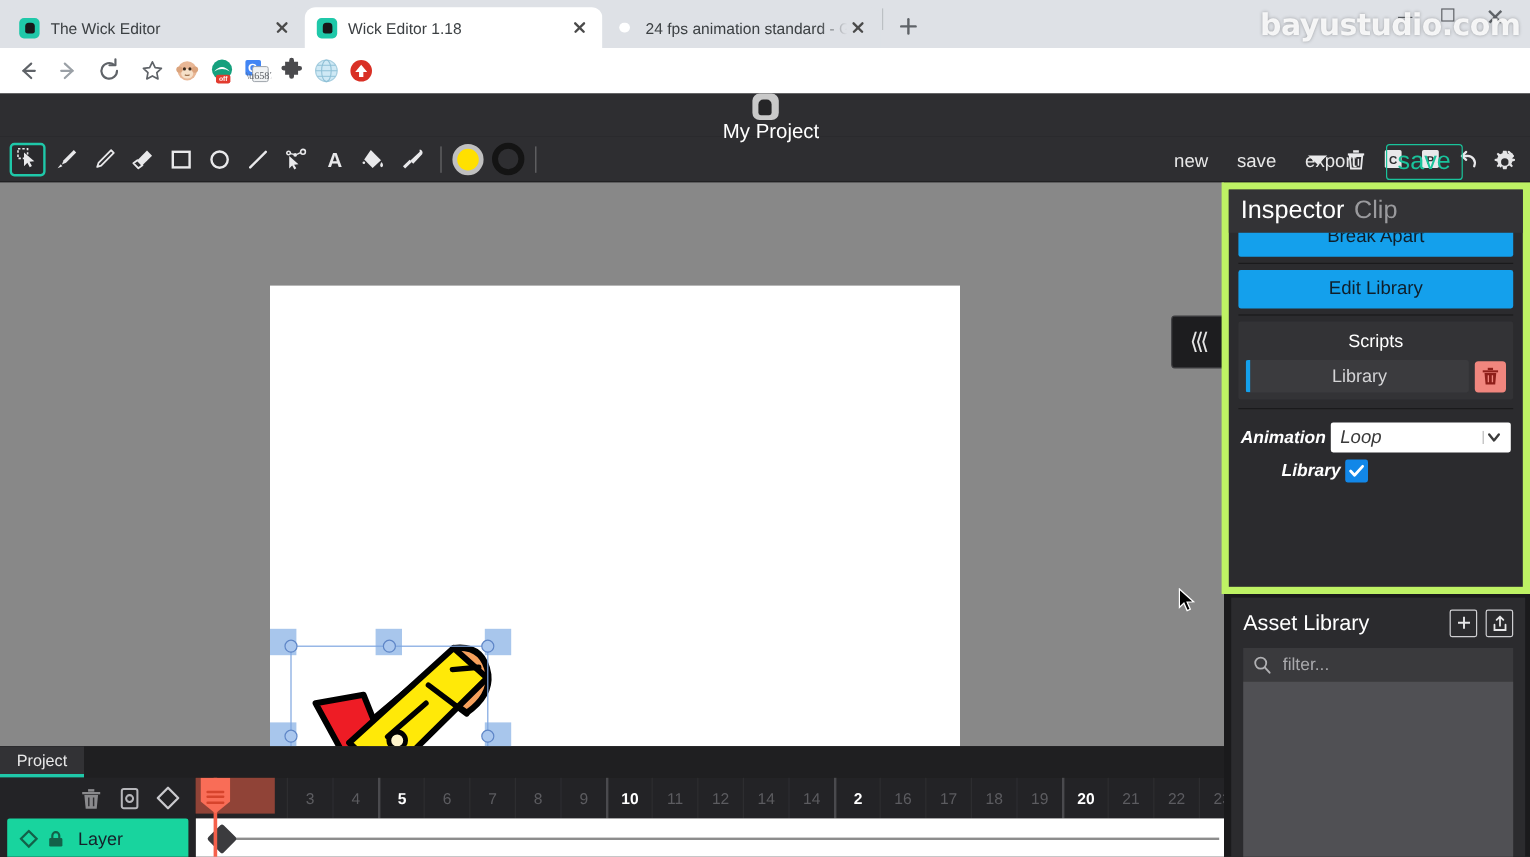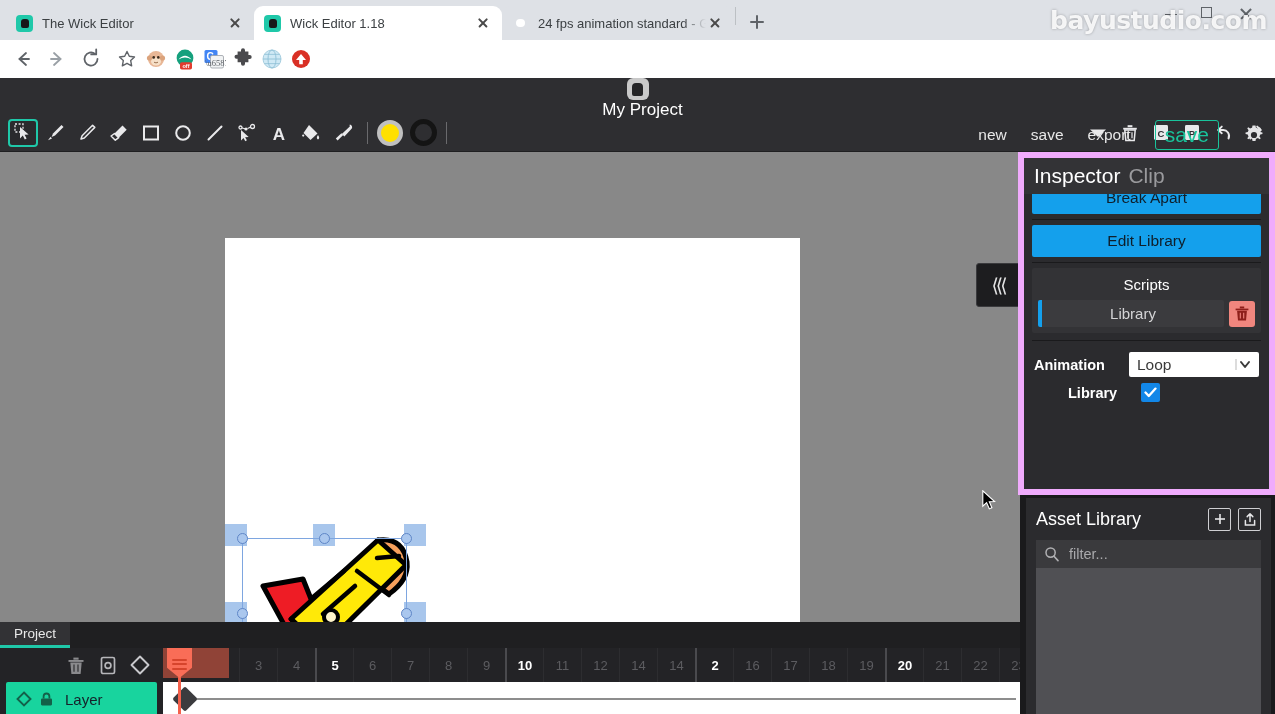--- a/index.html
+++ b/index.html
@@ -161,42 +161,42 @@
     position:absolute; left:-11px; top:0; width:25px; height:30px; background:#f96d57;
     clip-path: polygon(0 0,100% 0,100% 66%,50% 100%,0 66%);
     display:flex;flex-direction:column;align-items:center;justify-content:center;gap:2.5px;padding-top:2px;
   }
   .phhead i { width:15px;height:2px;background:#d6442c;display:block;border-radius:1px; }
   .phshade { position:absolute; left:-19px; top:0; width:70px; height:30px; background:rgba(235,95,70,0.55); z-index:-1;}
 
   
   .inspector {
     position:absolute; left:1018px; top:74px; width:257px; height:343px;
-    background:#f0abfc; padding:6px; 
+    background:#bef264; padding:6px; 
   }
   .insp-inner { width:100%; height:100%; background:#2b2b2e; display:flex; flex-direction:column; }
   .insp-title { height:36px; display:flex; align-items:center; padding-left:10px; gap:8px; background:#333336; }
   .insp-title .t1 { color:#ffffff; font-size:21px; }
   .insp-title .t2 { color:#9a9a9d; font-size:21px; }
   .insp-scroll { flex:1 1 auto; padding:0 8px; overflow:hidden; }
   .bluebtn {
     width:100%; background:#14a0ec; color:#0f1f2b; font-size:15.5px;
     text-align:center; padding:7px 0; border-radius:2px; cursor:pointer; border:none;
     font-family:"Liberation Sans", sans-serif;
   }
   .insp-sep { height:1px; background:#1a1a1c; margin:5px 0; }
   .scriptsbox { background:#333336; border-radius:2px; padding:6px; margin-top:4px; }
   .scriptshdr { text-align:center; color:#ffffff; font-size:15px; padding:2px 0 7px 0; }
   .scriptrow { display:flex; align-items:center; gap:5px; }
   .scriptitem {
     flex:1 1 auto; background:#3b3b3e; border-left:4px solid #14a0ec; border-radius:2px;
     color:#d4d4d6; font-size:15px; text-align:center; padding:5px 0; cursor:pointer;
   }
   .trashbtn { width:26px;height:26px;background:#f0867e;border-radius:3px;display:flex;align-items:center;justify-content:center;cursor:pointer;flex:0 0 26px;}
-  .insp-row { display:flex; align-items:center; gap:24px; padding:6px 2px 0 2px; }
+  .insp-row { display:flex; align-items:center; gap:4px; padding:6px 2px 0 2px;font-style:italic; }
   .insp-label { color:#ffffff; font-size:14.5px; font-weight:bold; }
   .selectbox {
     flex:1 1 auto; background:#ffffff; border-radius:2px; height:25px;
     display:flex; align-items:center; padding:0 8px; color:#3a3a3a; font-size:15.5px; cursor:pointer;
   }
   .selectbox .chev { margin-left:auto; color:#444; font-size:12px; }
   .checkbox {
     width:19px;height:19px;background:#1287e8;border-radius:2px;display:flex;
     align-items:center;justify-content:center;color:#fff;font-size:13px;cursor:pointer;
   }

